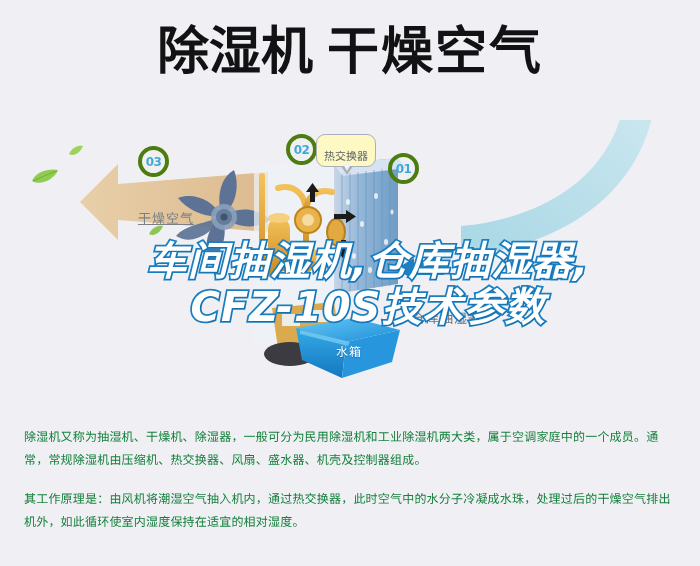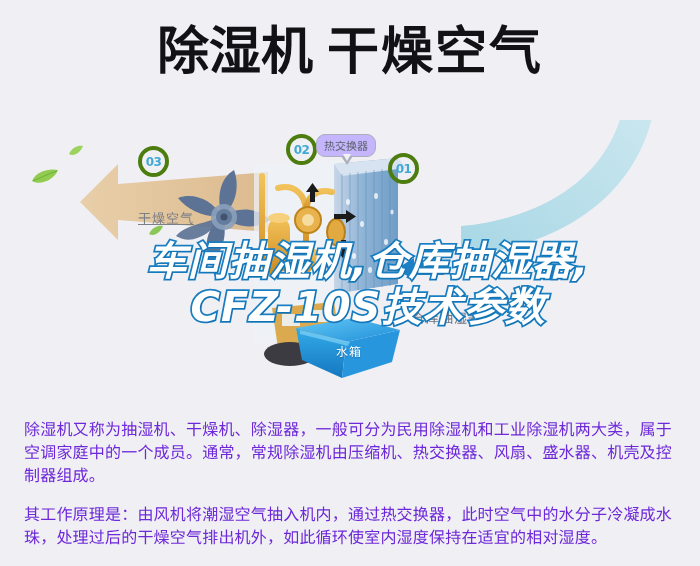--- a/index.html
+++ b/index.html
@@ -72,24 +72,24 @@
     font-family:"DejaVu Sans",sans-serif;
     letter-spacing:-0.5px;
   }
   .badge-03{left:138px;top:26px;}
   .badge-02{left:286px;top:14px;}
   .badge-01{left:388px;top:33px;}
 
   
   .callout{
     position:absolute;left:316px;top:14px;
-    padding:2px 7px 3px;
+    padding:12px 7px 3px;
     border:1.6px solid #a9b0bb;
     border-radius:9px;
-    background:#c4b5fd;
+    background:#fef9c3;
     font-size:11px;color:#5d636d;
     white-space:nowrap;
     font-family:"DejaVu Sans",sans-serif;
   }
   .callout:after{
     content:"";position:absolute;left:24px;top:100%;
     width:0;height:0;
     border-left:6px solid transparent;
     border-right:6px solid transparent;
     border-top:9px solid #a9b0bb;
@@ -141,24 +141,24 @@
       0 0 1px #1a7fc1,
       1px 1px 0 rgba(10,90,150,.35);
     padding-left: 36px;
   }
 
   
   .copy{
     position:absolute;left:24px;top:418px;width:656px;
   }
   .copy p{
-    margin:0 0 16px 0;
-    font-size:16px;
+    margin:8px 0 16px 0;
+    font-size:12px;
     line-height:23px;
-    color:#6d28d9;
+    color:#15803d;
     letter-spacing:.2px;
     font-family:"DejaVu Sans",sans-serif;
   }
 </style>
 </head>
 <body>
 
 <div class="page">
 
   <div class="title-wrap">

